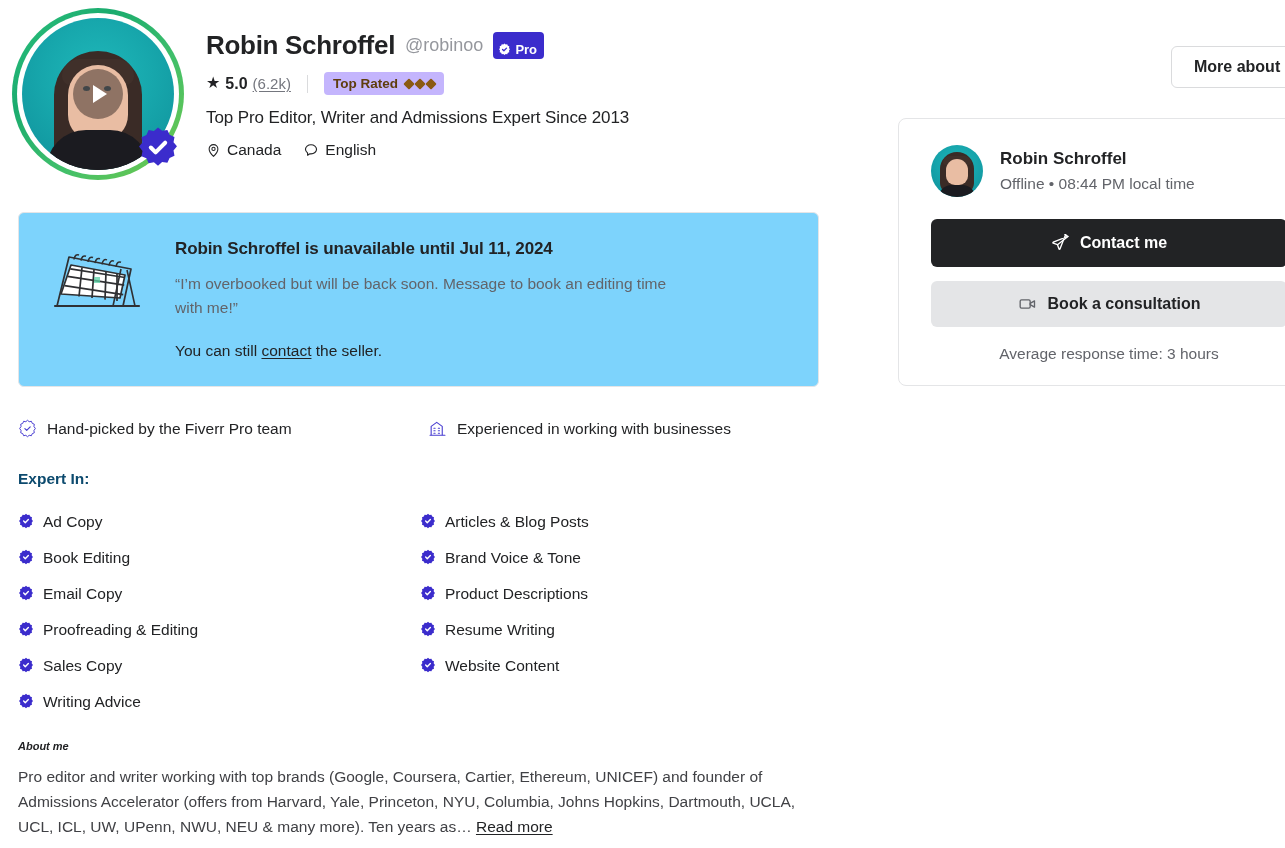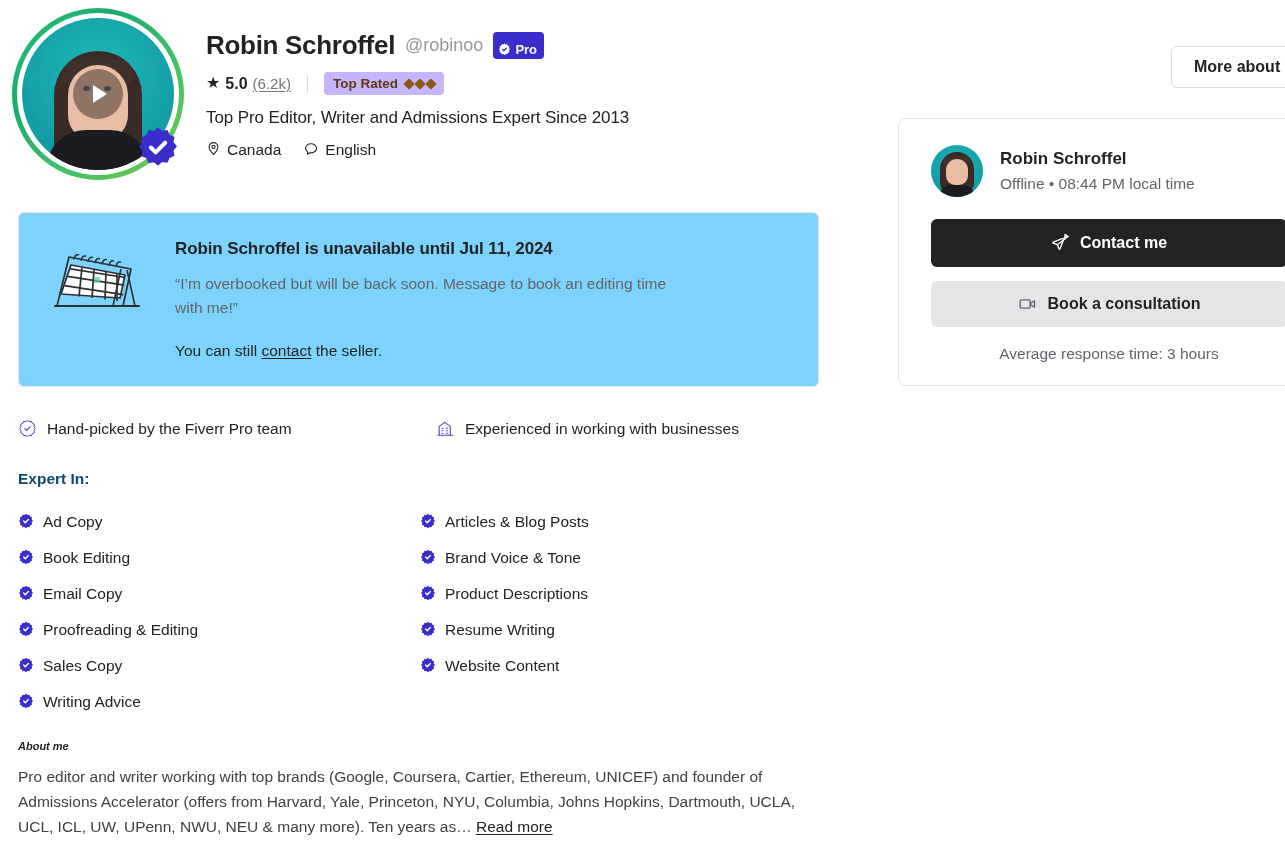--- a/index.html
+++ b/index.html
@@ -233,20 +233,21 @@
   }
 
   .meta-row {
     margin-top: 13px;
     display: flex;
     align-items: center;
     gap: 22px;
   }
   .meta-item {
     display: flex;
+    align-items: center;
     gap: 6px;
     font-size: 15.5px;
     color: #222325;
   }
 
   
   .notice-card {
     margin: 32px 0 0 18px;
     width: 801px;
     border: 1px solid #e4e5e7;
@@ -285,21 +286,21 @@
     text-decoration: underline;
     text-underline-offset: 2px;
     font-weight: 400;
     cursor: pointer;
   }
 
   
   .pro-highlights {
     margin: 32px 0 14px 18px;
     display: flex;
-    gap: 16px;
+    gap: 8px;
   }
   .highlight {
     display: flex;
     align-items: center;
     gap: 10px;
     font-size: 15.5px;
     color: #222325;
   }
   .highlight.first { width: 402px; }
 

